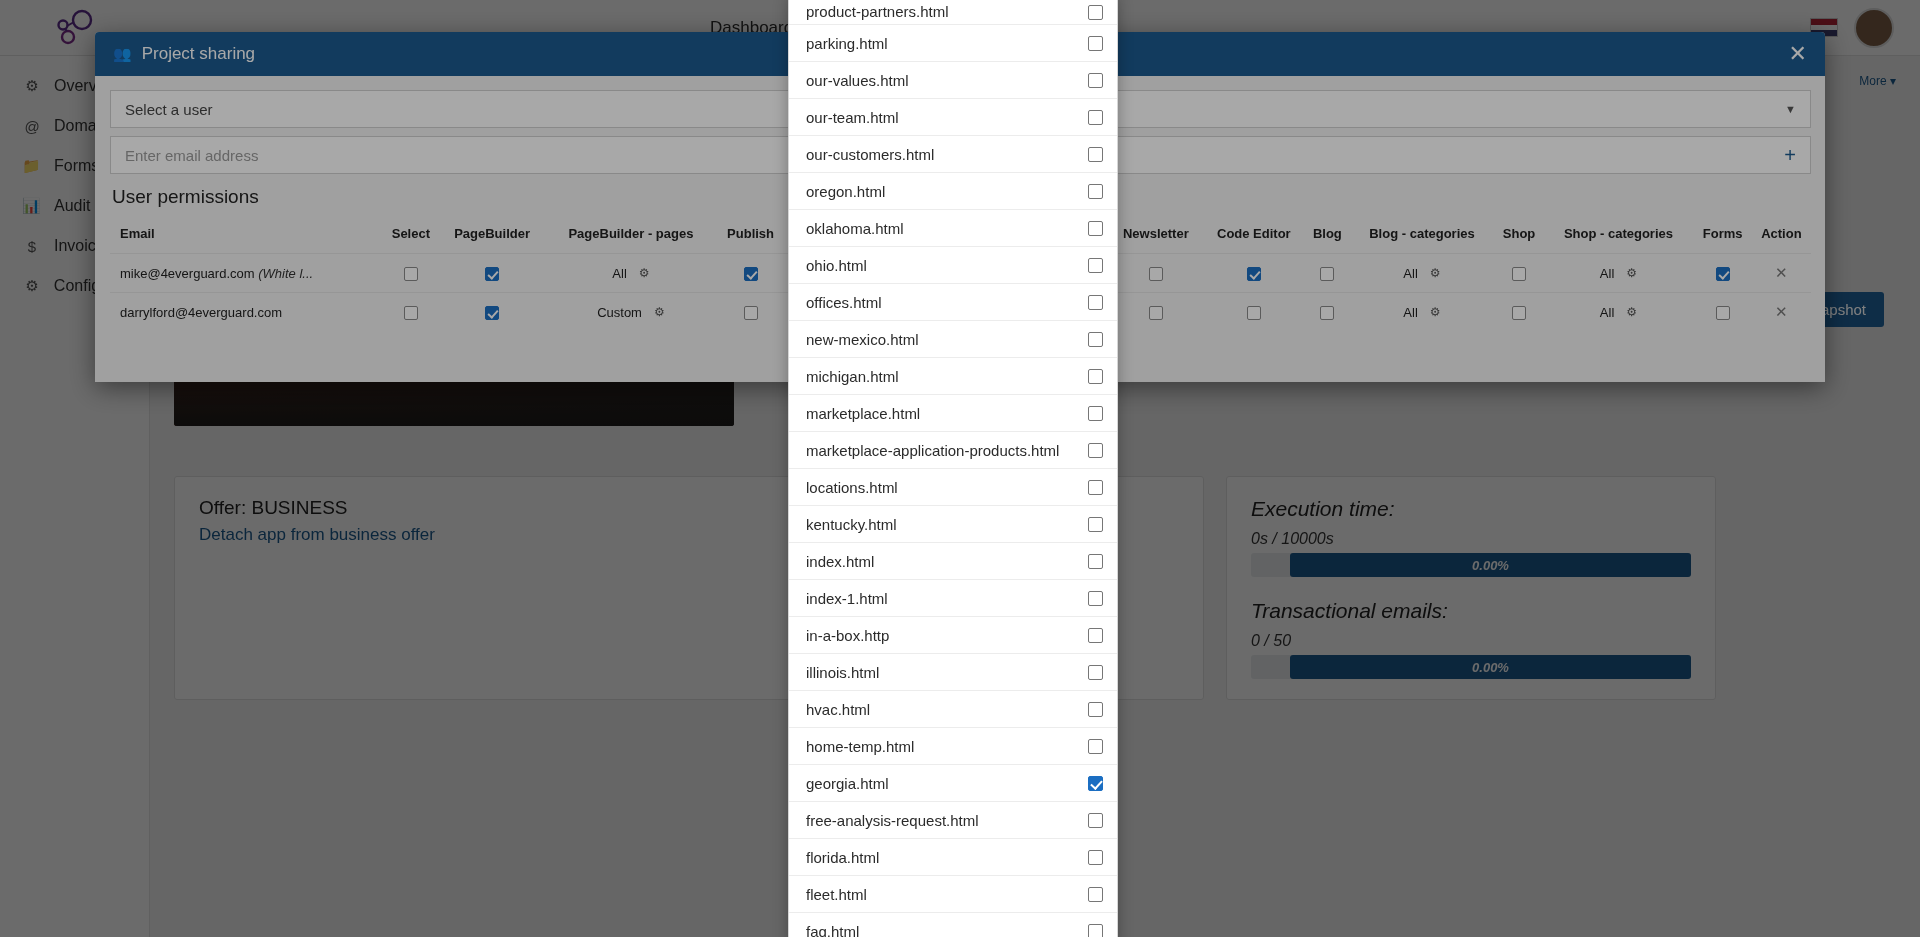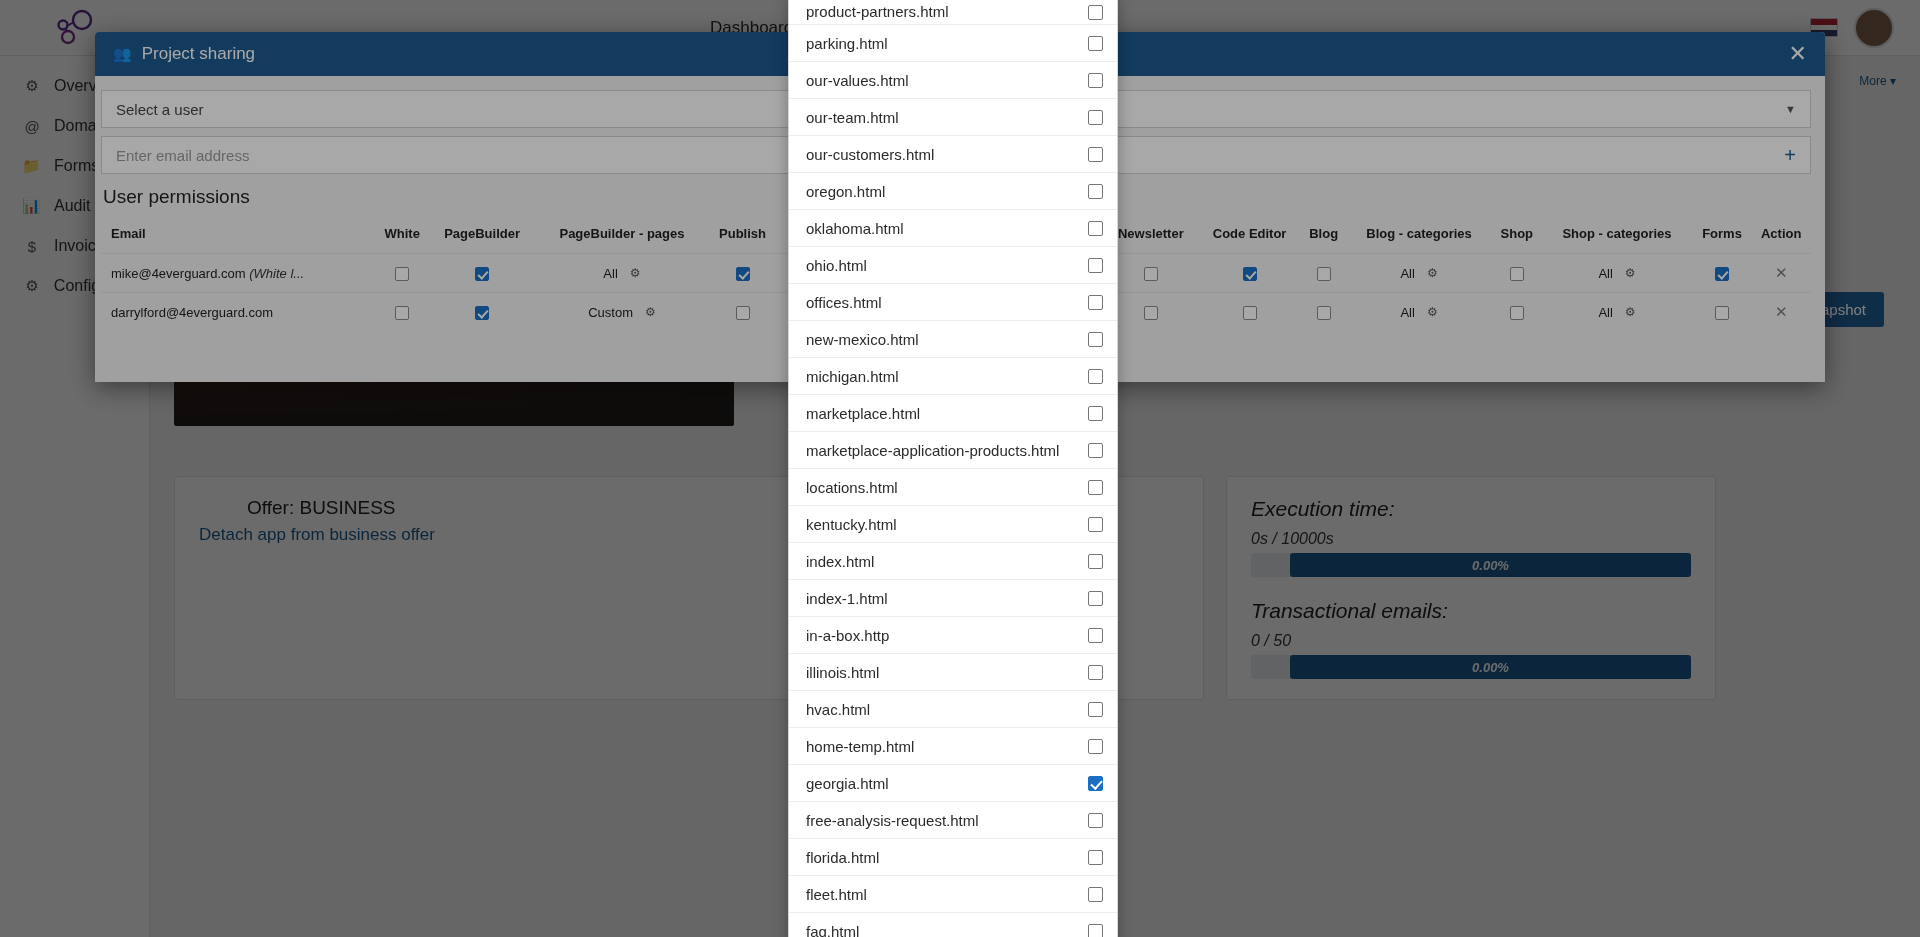--- a/index.html
+++ b/index.html
@@ -86,21 +86,21 @@
   .toggle-sw { width: 34px; height: 16px; border-radius: 9px; background: #3b3b3b; position: relative; }
   .toggle-sw::after { content:''; position:absolute; right:2px; top:2px; width:12px;height:12px;border-radius:50%;background:#fff; }
   .info-badge { width:17px;height:17px;border-radius:50%;background:#1b5a8e;color:#fff;font-size:12px;font-weight:bold;display:flex;align-items:center;justify-content:center; }
   .noindex-line { display: flex; align-items: center; gap: 10px; margin-top: 18px; font-size: 16px; color: #222; }
   .blue-box { width: 16px; height: 16px; background: #1b6ec2; border-radius: 2px; }
 
   .bottom-row { display: flex; gap: 22px; padding: 50px 24px 0 24px; }
   .stat-card { background: #ffffff; border: 1px solid #e0e0e0; border-radius: 3px; padding: 20px 24px; }
   .stat-card.wide { width: 1030px; }
   .stat-card.narrow { width: 490px; font-style: italic; }
-  .offer-title { font-size: 19px; color: #222; margin-left: 48px; }
+  .offer-title { font-size: 19px; color: #222; }
   .offer-link { font-size: 17px; color: #1b5a8e; display: block; margin-top: 6px; text-decoration: none; }
   .offer-exp { font-size: 17px; color: #222; margin-top: 16px; }
   .meter-label { font-size: 21px; color: #222; }
   .meter-sub { font-size: 16px; color: #333; margin-top: 9px; }
   .meter-bar { height: 24px; background: #e9ecef; border-radius: 3px; margin-top: 5px; position: relative; }
   .meter-fill { height: 100%; background: #1b5a8e; border-radius: 3px; display:flex; align-items:center; justify-content:center; color:#fff; font-size:13px; font-weight:bold; min-width: 64px; margin-left: 39px; }
 
   
   .modal-backdrop { position: absolute; inset: 0; background: rgba(0,0,0,0.0); }
   .modal {
@@ -110,21 +110,21 @@
     border-radius: 4px 4px 0 0;
     overflow: hidden;
     filter: brightness(0.66);
   }
   .modal-header {
     height: 44px; background: #1b5a8e; color: #fff;
     display: flex; align-items: center; padding: 0 18px; font-size: 17px;
   }
   .modal-header .mh-ic { margin-right: 10px; font-size: 15px; }
   .modal-close { margin-left: auto; color: #fff; font-size: 22px; line-height: 1; }
-  .modal-body { padding: 14px 14px 0 6px; }
+  .modal-body { padding: 14px 14px 0 15px; }
   .m-select, .m-input {
     width: 100%; height: 38px; background: #fff; border: 1px solid #cfcfcf;
     display: flex; align-items: center; padding: 0 14px;
     font-size: 15px; color: #444; margin-bottom: 8px; position: relative;
   }
   .m-select .caret { margin-left: auto; font-size: 11px; color: #555; }
   .m-input { color: #9a9a9a; }
   .m-input .plus { position: absolute; right: 14px; color: #1b5a8e; font-size: 20px; }
   .perm-title { font-size: 19px; color: #222; margin: 12px 0 12px 2px; }
 
@@ -346,21 +346,21 @@
       <span>Enter email address</span>
       <span class="plus">+</span>
     </div>
 
     <div class="perm-title">User permissions</div>
 
     <table class="perm">
       <thead>
         <tr>
           <th class="left">Email</th>
-          <th>White</th>
+          <th>Select</th>
           <th>PageBuilder</th>
           <th>PageBuilder - pages</th>
           <th>Publish</th>
           <th>Cloud Backend DB</th>
           <th>Cloud Backend API</th>
           <th>Newsletter</th>
           <th>Code Editor</th>
           <th>Blog</th>
           <th>Blog - categories</th>
           <th>Shop</th>

